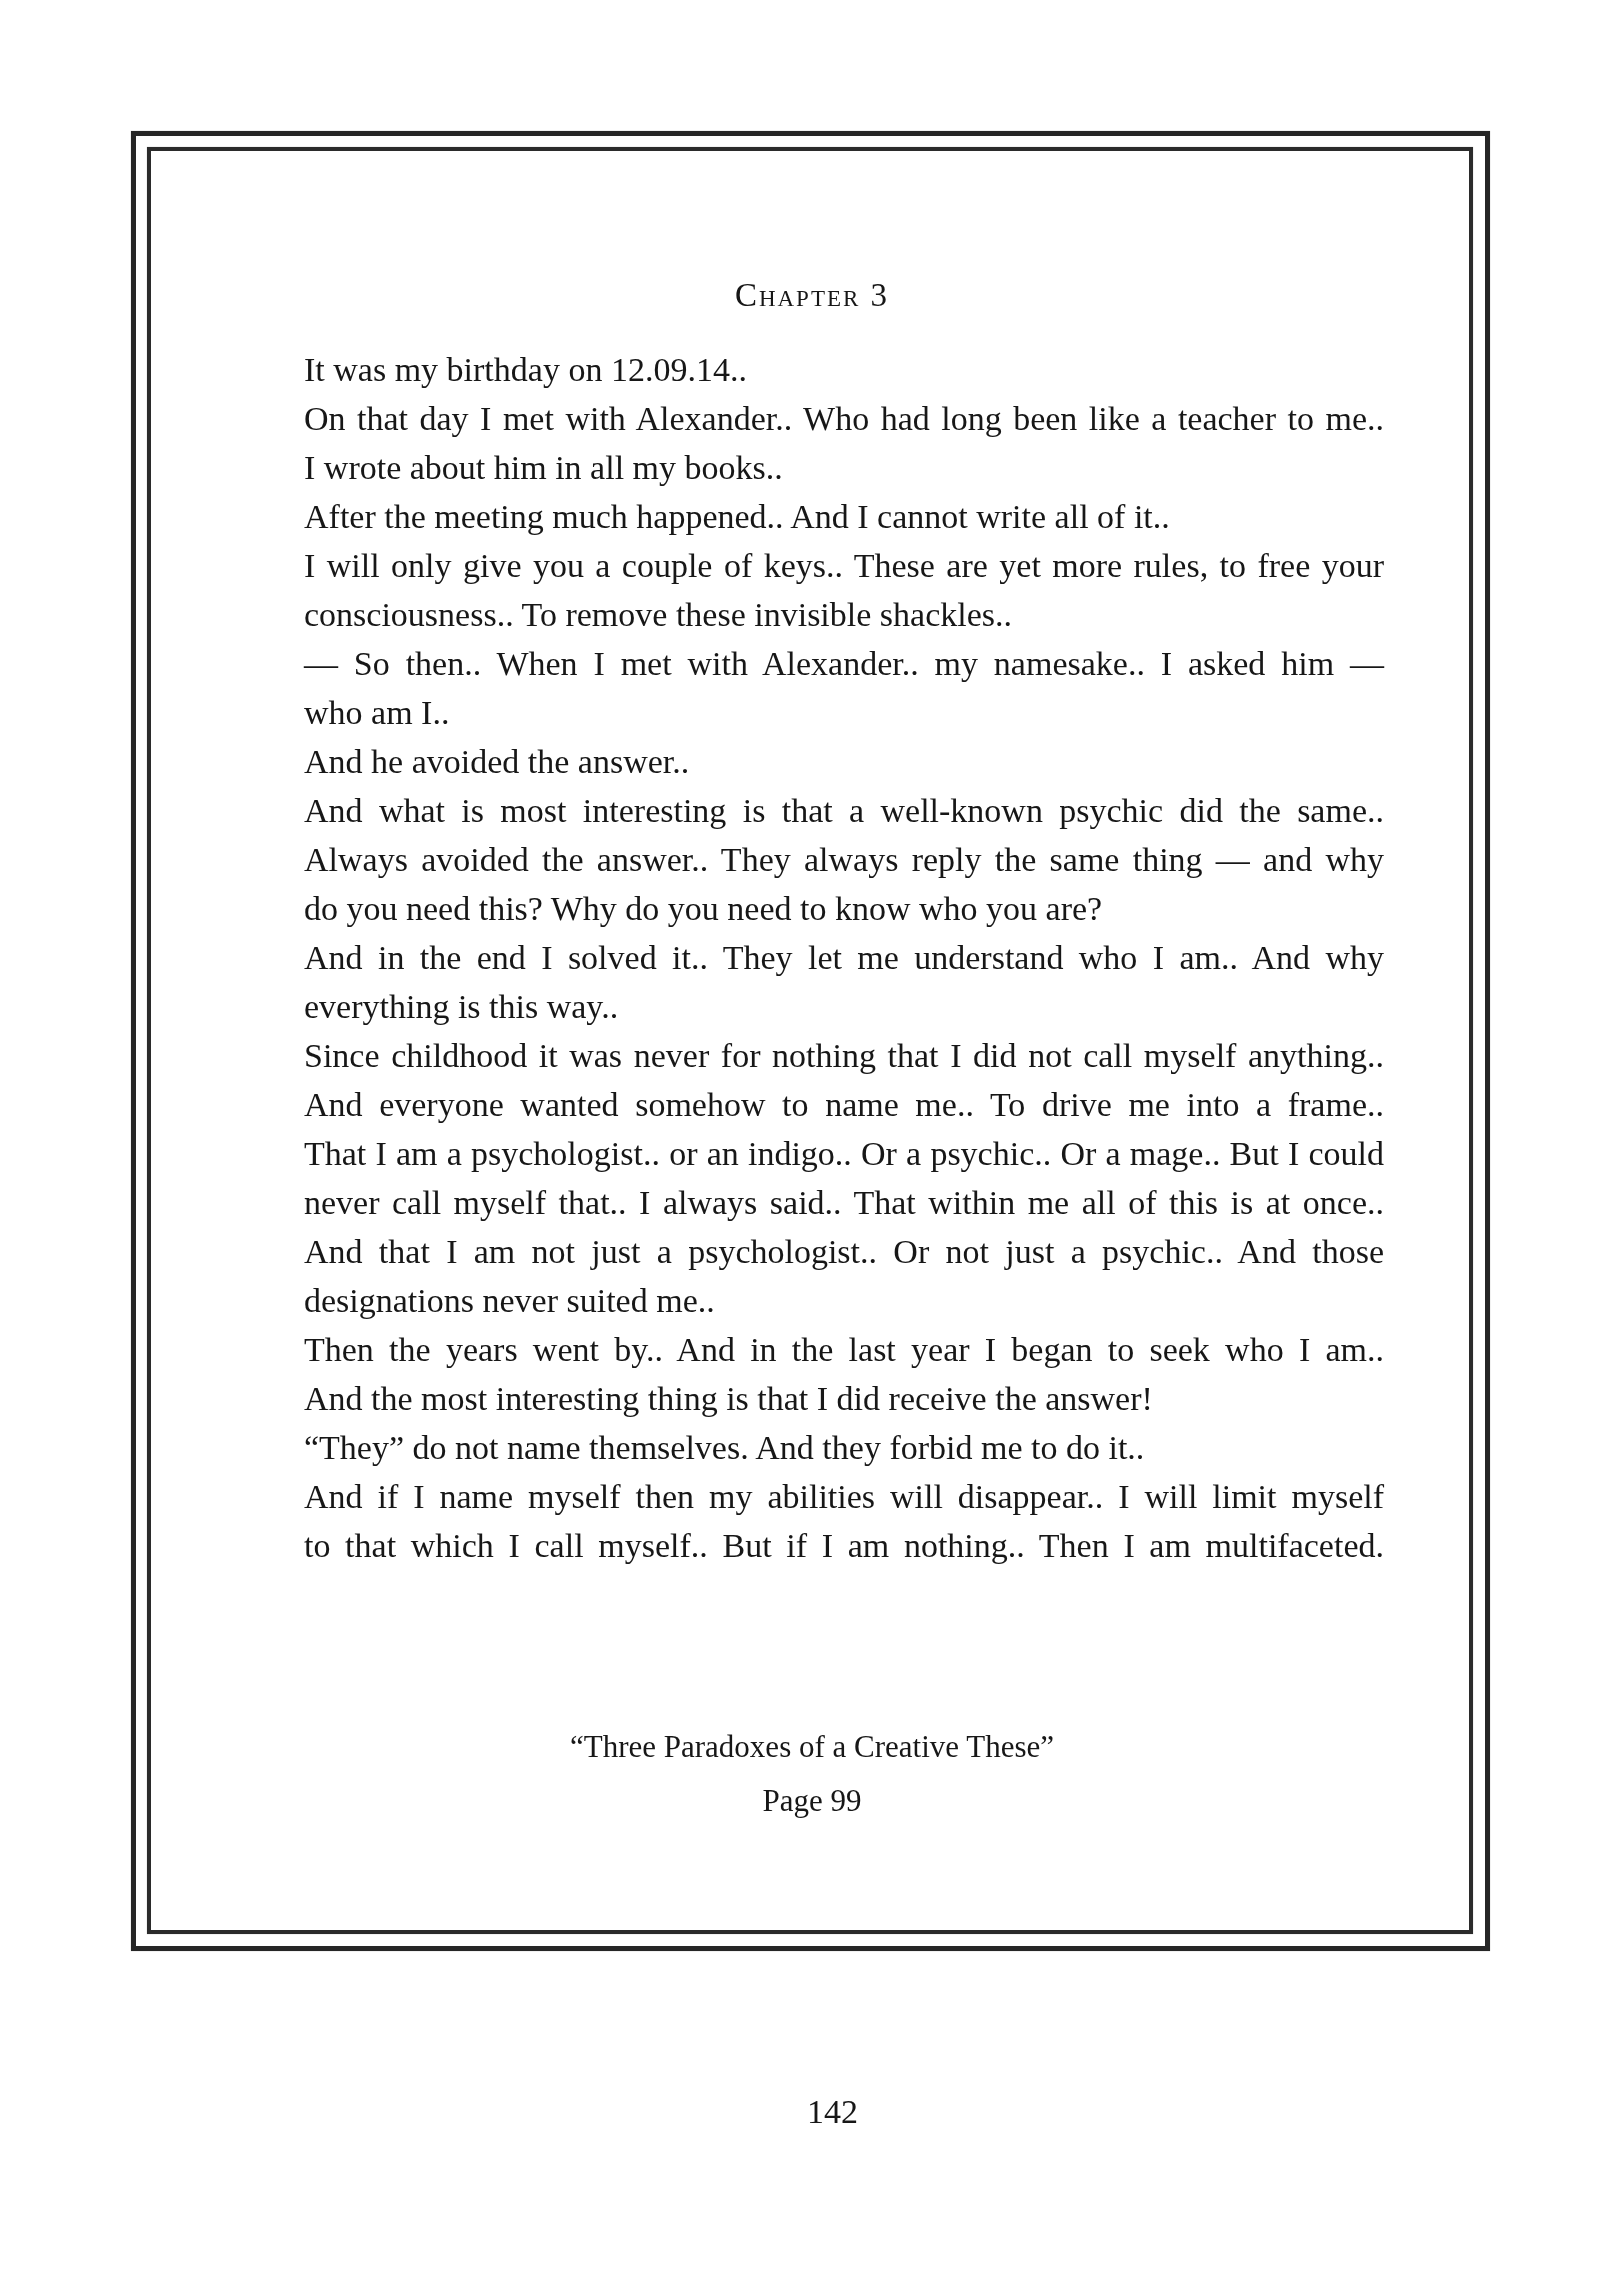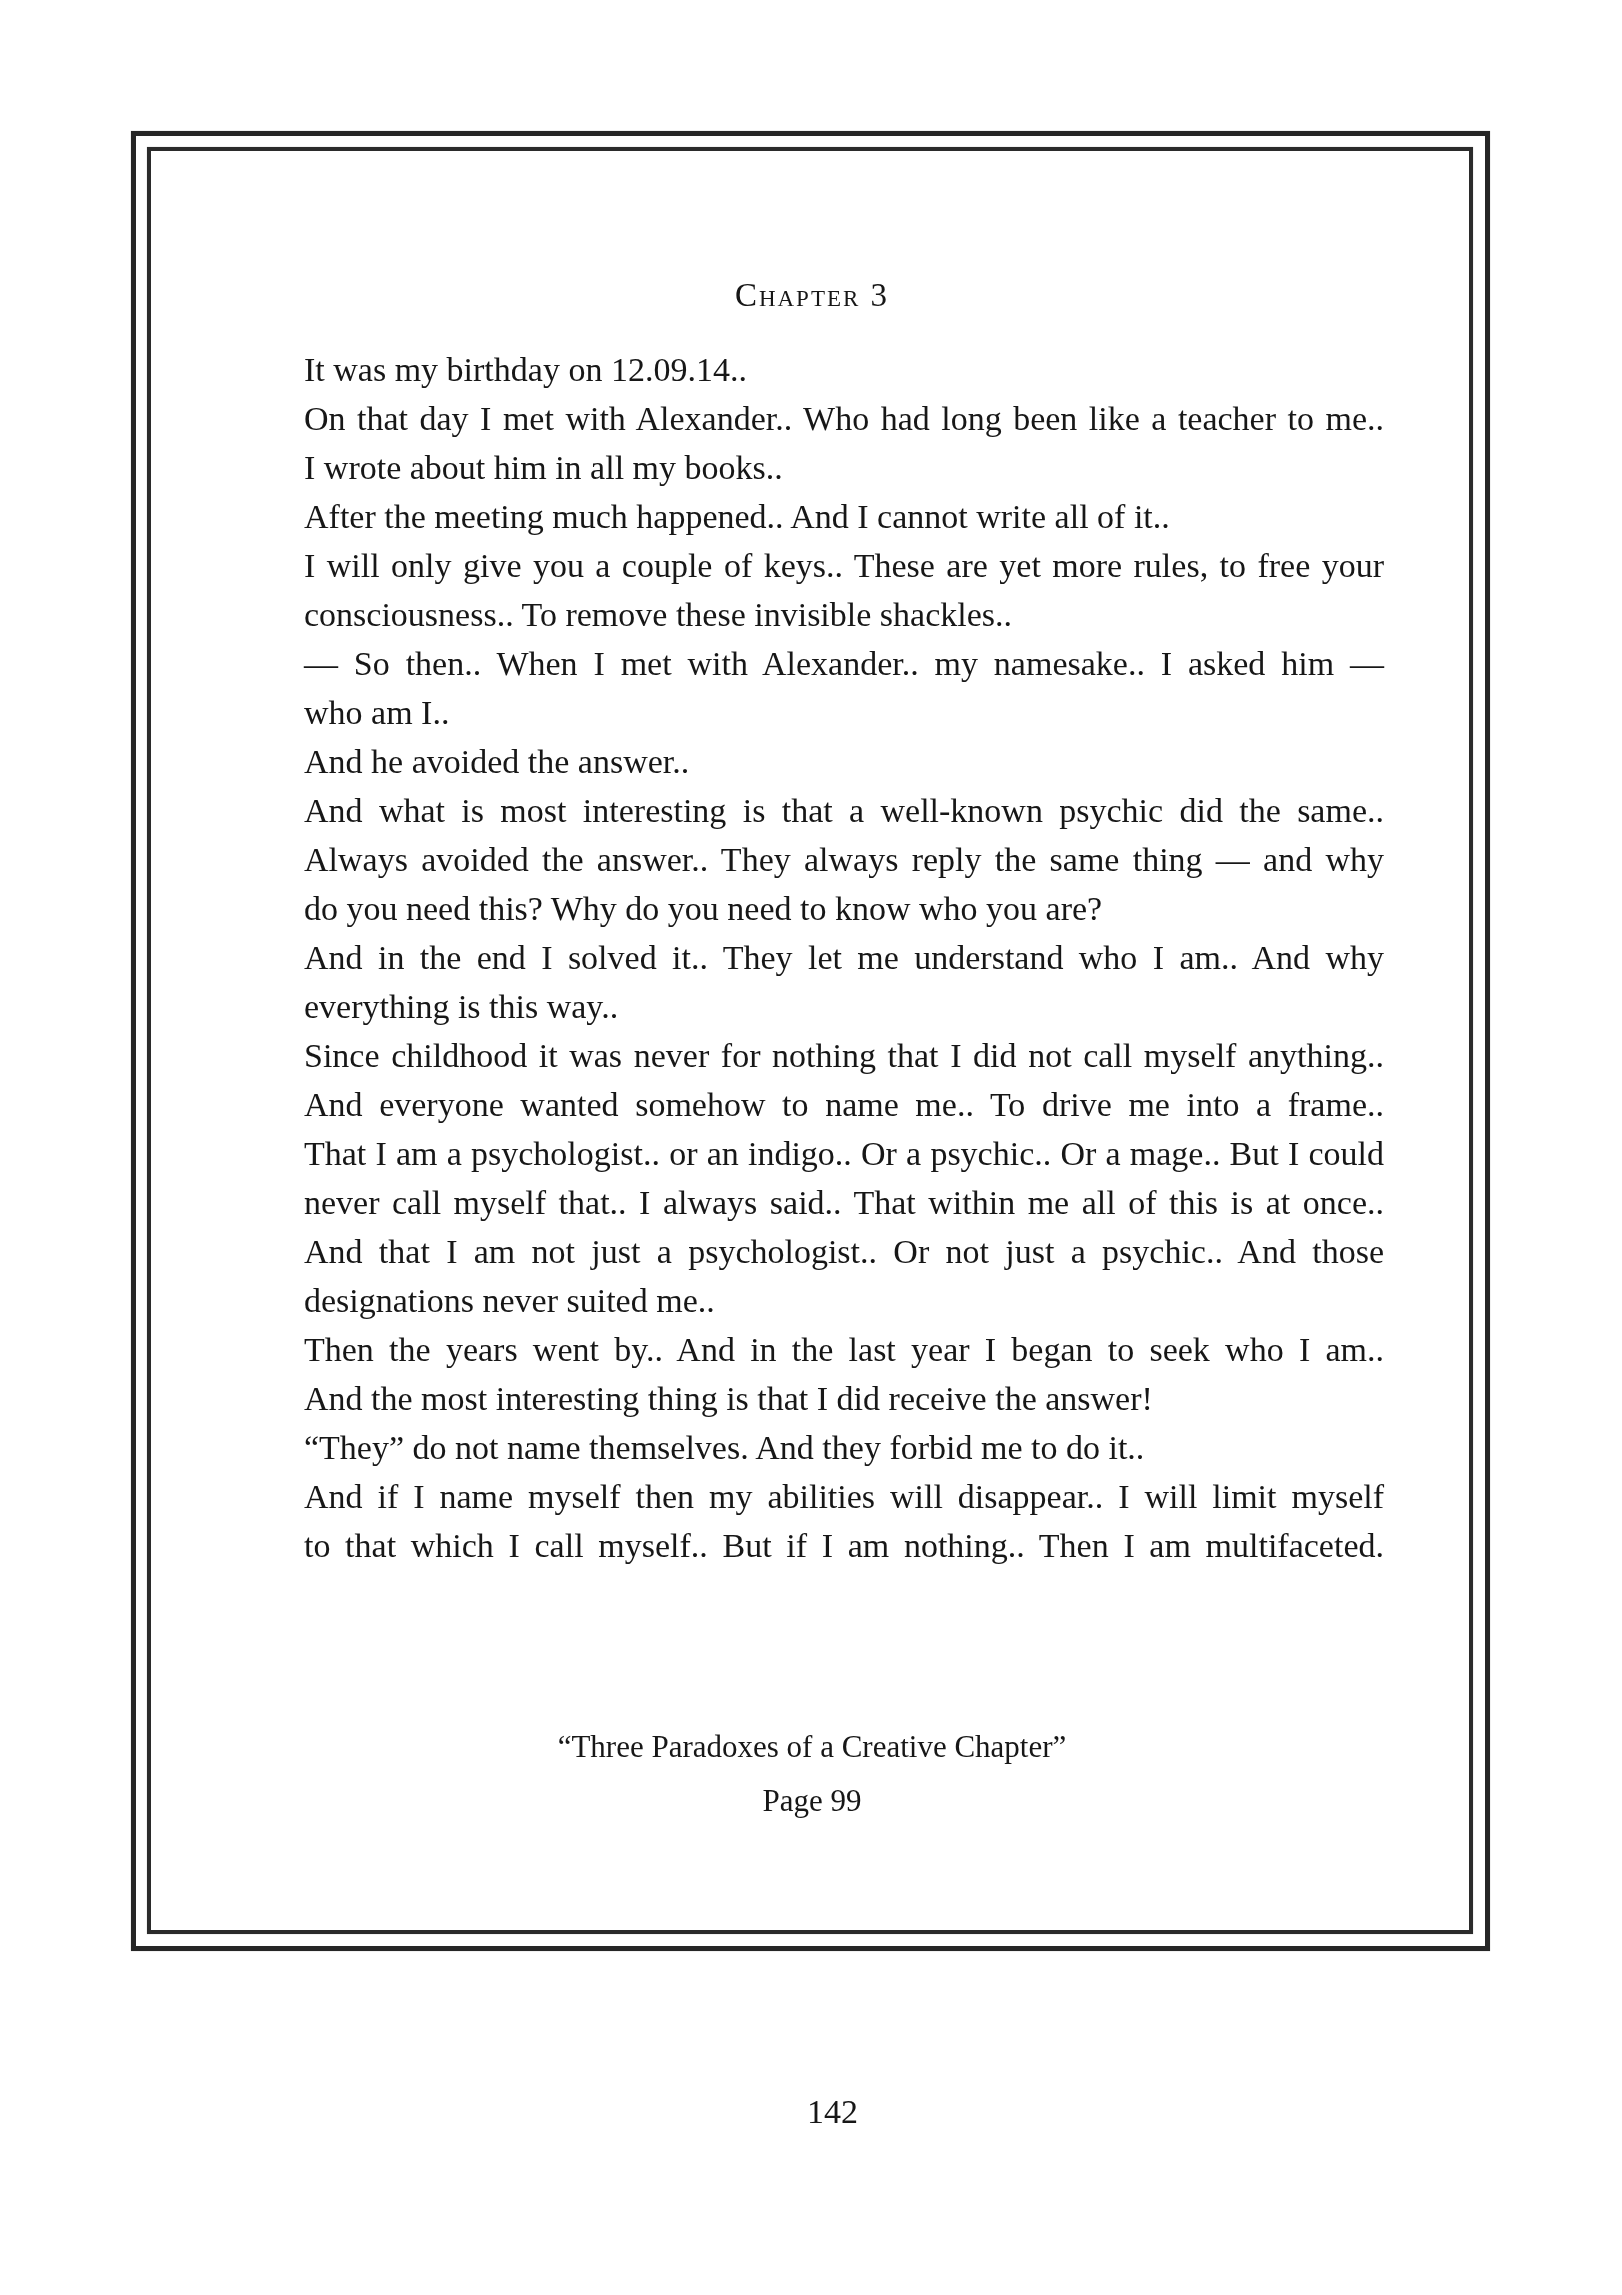--- a/index.html
+++ b/index.html
@@ -123,18 +123,18 @@
     <div class="bline j">And that I am not just a psychologist.. Or not just a psychic.. And those</div>
     <div class="bline l">designations never suited me..</div>
     <div class="bline j">Then the years went by.. And in the last year I began to seek who I am..</div>
     <div class="bline l">And the most interesting thing is that I did receive the answer!</div>
     <div class="bline l">“They” do not name themselves. And they forbid me to do it..</div>
     <div class="bline j">And if I name myself then my abilities will disappear.. I will limit myself</div>
     <div class="bline j">to that which I call myself.. But if I am nothing.. Then I am multifaceted.</div>
   </div>
 
 <div id="citation">
-  <div>“Three Paradoxes of a Creative Chapter”</div>
+  <div>“Three Paradoxes of a Creative These”</div>
   <div>Page 99</div>
 </div>
 
 <div id="page-number">142</div>
 
 
 </body></html>

